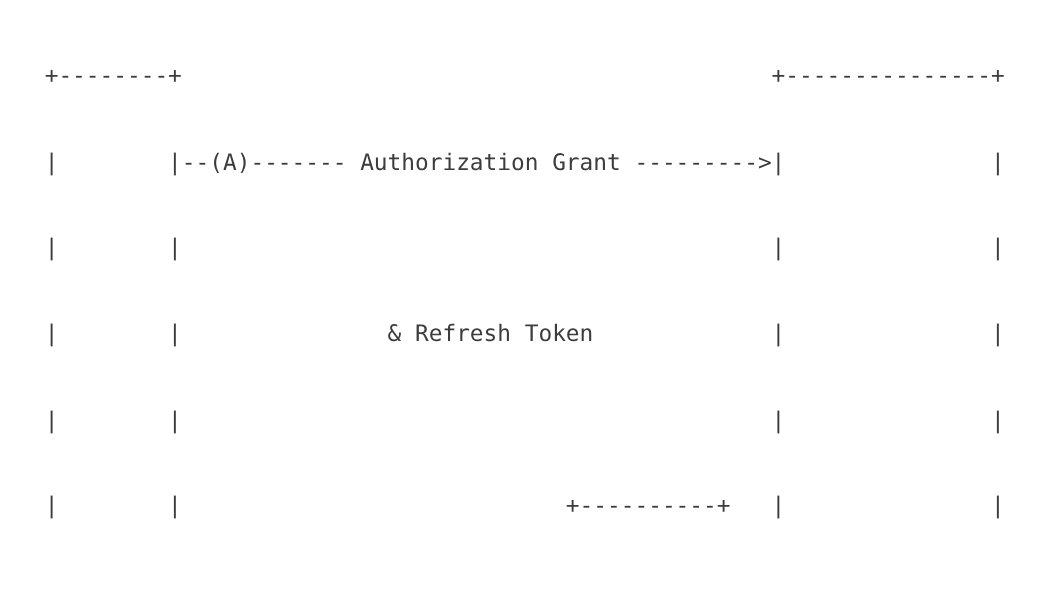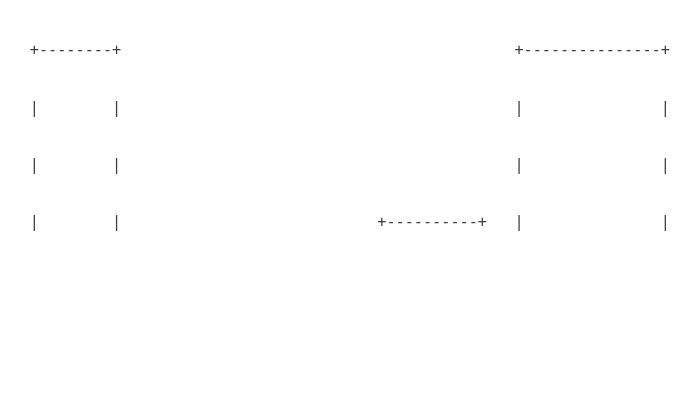--- a/index.html
+++ b/index.html
@@ -21,21 +21,23 @@
     color: #3c3c3c;
     white-space: pre;
   }
   .row { white-space: pre; height: 19.12px; }
 </style>
 </head>
 <body>
 
 <div class="ascii">
   <div class="row">  +--------+                                           +---------------+</div>
+  <div class="row">  |        |--(A)------- Authorization Grant ---------&gt;|               |</div>
   <div class="row">  |        |                                           |               |</div>
+  <div class="row">  |        |               &amp; Refresh Token             |               |</div>
   <div class="row">  |        |                                           |               |</div>
   <div class="row">  |        |                            +----------+   |               |</div>
   
   
   
   
   
   
   
   

